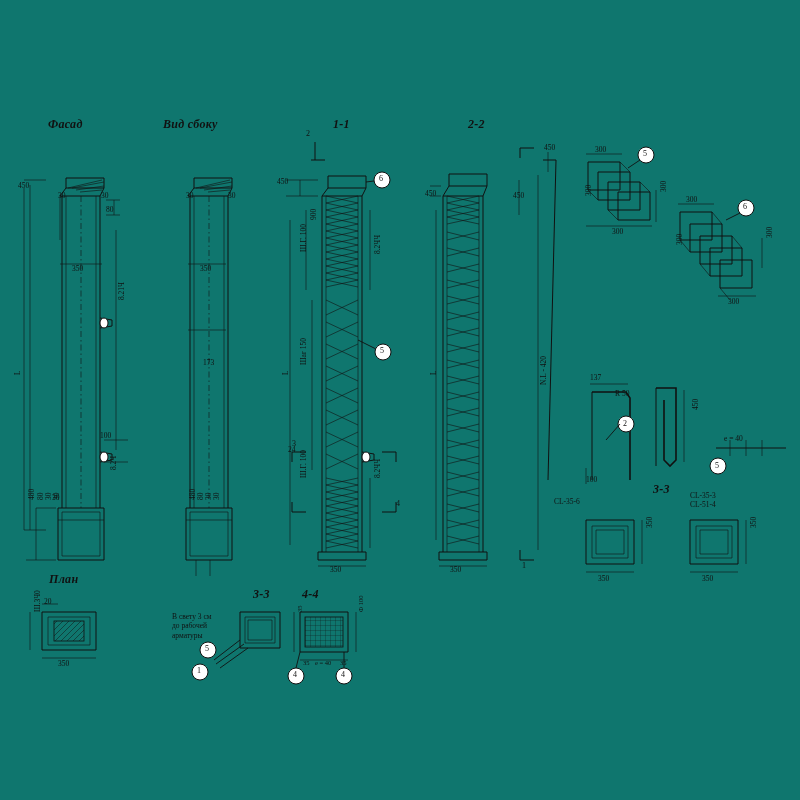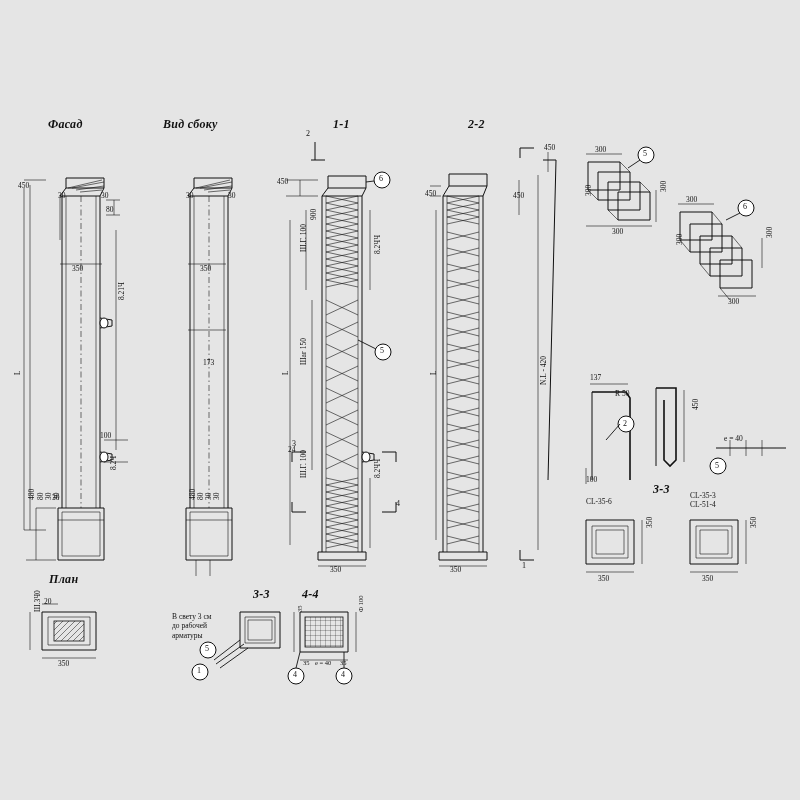--- a/index.html
+++ b/index.html
@@ -11,21 +11,21 @@
     width: 800px;
     height: 800px;
     overflow: hidden;
     font-family: "Liberation Serif", serif;
     color: #111111;
   }
   #sheet {
     position: relative;
     width: 800px;
     height: 800px;
-    background: #e5e5e5;
+    background: #0f766e;
   }
   .lbl {
     position: absolute;
     font-family: "Liberation Serif", serif;
     font-size: 9px;
     color: #111;
     white-space: pre;
     line-height: 1.05;
   }
   .title {
@@ -374,21 +374,21 @@
   <div class="lbl mark" style="left:743px; top:203px;">6</div>
 
   <div class="lbl small" style="left:590px; top:374px;text-align:right;">137</div>
   <div class="lbl small" style="left:615px; top:390px;">R 50</div>
   <div class="lbl small" style="left:586px; top:476px;">100</div>
   <div class="lbl mark" style="left:623px; top:420px;">2</div>
   <div class="lbl small rot" style="left:692px; top:410px;">450</div>
   <div class="lbl small" style="left:724px; top:435px;">e = 40</div>
   <div class="lbl mark" style="left:715px; top:462px;">5</div>
 
-  <div class="lbl small" style="left:586px; top:498px;">CL-35-6</div>
+  <div class="lbl small" style="left:554px; top:498px;">CL-35-6</div>
   <div class="lbl small" style="left:598px; top:575px;">350</div>
   <div class="lbl small rot" style="left:646px; top:528px;">350</div>
   <div class="lbl small" style="left:690px; top:492px; line-height:1.15;">CL-35-3
 CL-51-4</div>
   <div class="lbl small" style="left:702px; top:575px;">350</div>
   <div class="lbl small rot" style="left:750px; top:528px;">350</div>
 
   <div class="lbl small rot" style="left:34px; top:612px;">Ш.3Ч0</div>
   <div class="lbl small" style="left:44px; top:598px;">20</div>
   <div class="lbl small" style="left:58px; top:660px;">350</div>

